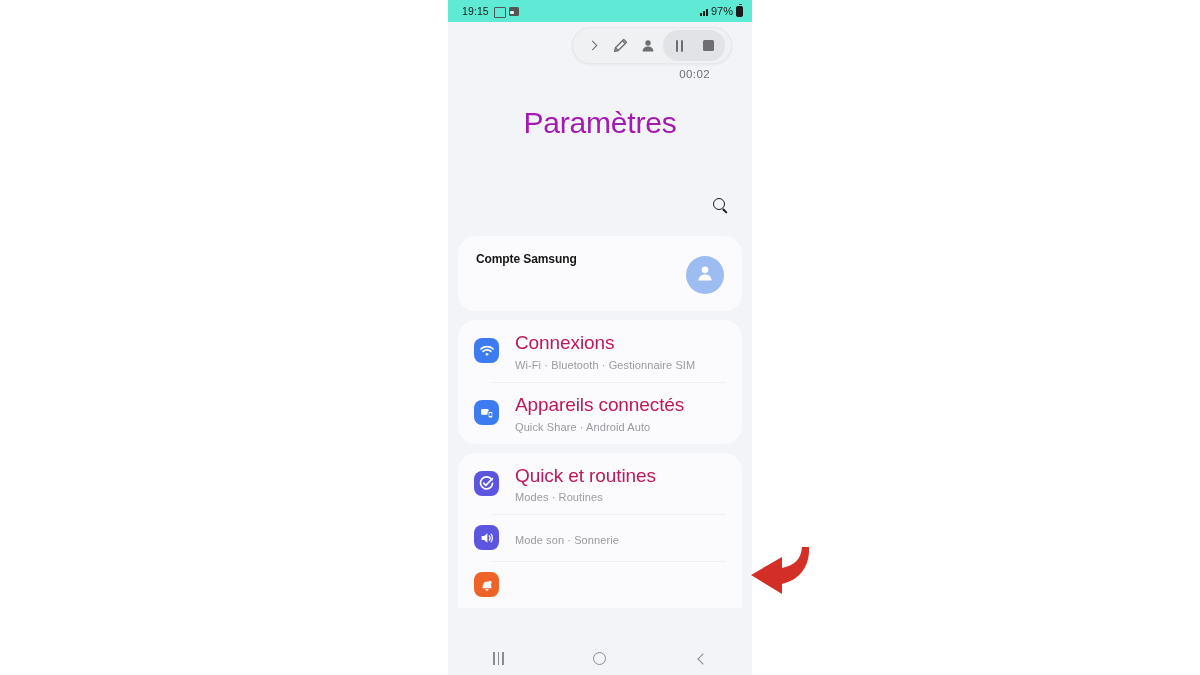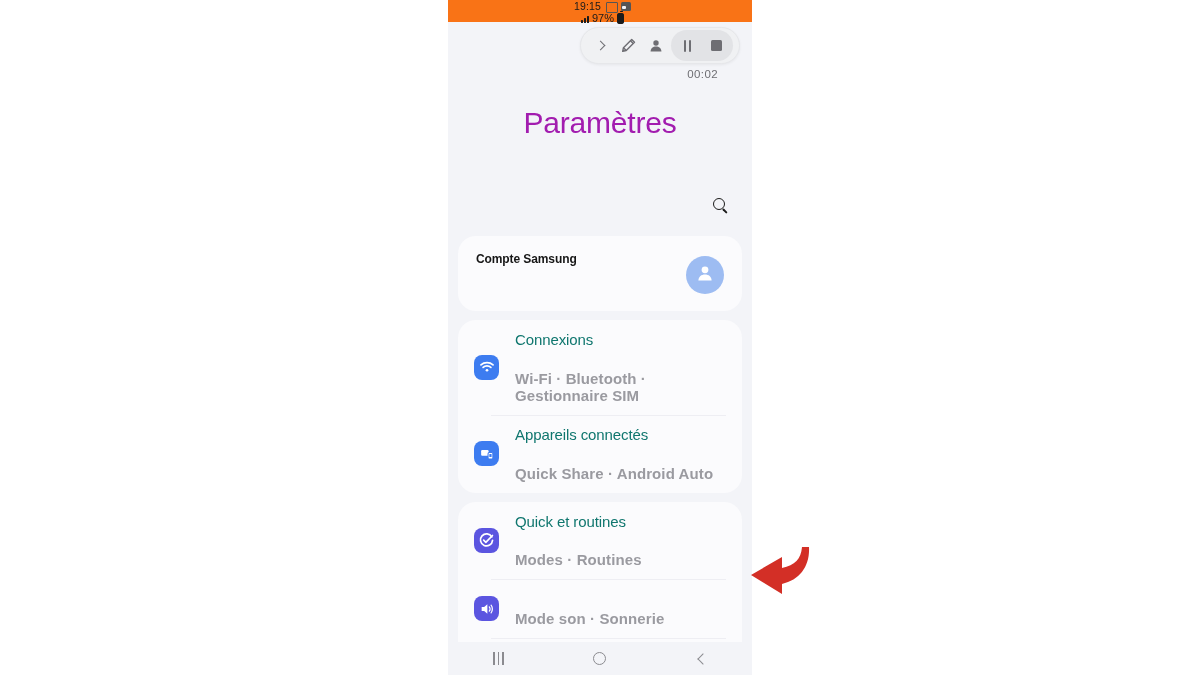--- a/index.html
+++ b/index.html
@@ -17,22 +17,21 @@
     width: 304px; height: 675px;
     background: #f3f4f8;
     overflow: hidden;
   }
 
   
   .statusbar {
     position: relative; height: 22px;
     display: flex; align-items: center; justify-content: space-between;
     padding: 0 9px 0 14px;
-    background: #f97316;
-    flex-direction: column;
+    background: #5eead4;
   }
   .sb-left { display: flex; align-items: center; gap: 5px; }
   .sb-time { font-size: 10.5px; color: #1b1b1b; letter-spacing: .1px; }
   .sb-right { display: flex; align-items: center; gap: 3px; }
   .sb-pct { font-size: 11px; color: #1b1b1b; }
   .ic-scan { width: 10px; height: 9px; position: relative; }
   .ic-scan::before, .ic-scan::after{
     content:""; position:absolute; width:10px; height:9px;
     border:1.4px solid #555; border-radius:1px;
   }
@@ -41,21 +40,21 @@
   .ic-gal::after{ content:""; position:absolute; left:1.5px; bottom:1.5px; width:4px;height:3px;
     background:#f3f4f8; border-radius:1px;}
   .sig { display:flex; align-items:flex-end; gap:1px; height:9px; }
   .sig i { display:block; width:2px; background:#1b1b1b; border-radius:.5px; }
   .sig i:nth-child(1){height:3px;} .sig i:nth-child(2){height:5px;} .sig i:nth-child(3){height:7px;}
   .batt { width:7px; height:11px; border:1.3px solid #1b1b1b; border-radius:1.8px; position:relative; background:#1b1b1b; }
   .batt::after{ content:""; position:absolute; top:-3px; left:1.6px; width:3px; height:1.8px;
     background:#1b1b1b; border-radius:1px;}
 
   
-  .rec-wrap { position:absolute; right:12px; top:27px; width:160px; }
+  .rec-wrap { position:absolute; right:20px; top:27px; width:160px; }
   .rec-bar {
     display:flex; align-items:center;
     background:#f0f1f3; border:1px solid #e6e7ea;
     border-radius:22px; height:37px; padding:0 6px 0 6px;
     box-shadow: 0 1px 3px rgba(0,0,0,.06);
   }
   .rec-btn { width:31px; height:31px; display:flex; align-items:center; justify-content:center; }
   .chev-r { width:7px; height:7px; border-right:1.7px solid #6e6e73; border-top:1.7px solid #6e6e73;
     transform: rotate(45deg); margin-left:-1px;}
   .pencil { width:15px; height:15px; position:relative; }
@@ -102,22 +101,22 @@
 
   .row { display:flex; align-items:center; padding:11px 14px 11px 16px; position:relative; }
   .row + .row::before{
     content:""; position:absolute; left:33px; right:16px; top:0; height:1px; background:#eeeef3;
   }
   .ic {
     width:25px; height:25px; border-radius:8px; flex:0 0 auto;
     display:flex; align-items:center; justify-content:center; margin-right:16px;
   }
   .row-txt { flex:1; min-width:0; }
-  .row-title { font-size:15px; color:#0f766e; letter-spacing:-.1px; line-height:1.25; }
-  .row-sub { font-size:15px; color:#9a9aa0; margin-top:20px; letter-spacing:.1px;font-weight:bold; }
+  .row-title { font-size:19px; color:#be185d; letter-spacing:-.1px; line-height:1.25; }
+  .row-sub { font-size:11px; color:#9a9aa0; margin-top:4px; letter-spacing:.1px; }
   .bi { background:#3d7cf0; }
   .pu { background:#5b55e0; }
   .or { background:#ef6327; }
 
   .card.last { margin-bottom:0; border-bottom-left-radius:0; border-bottom-right-radius:0; }
 
   
   .navbar {
     position:absolute; left:0; bottom:0; width:304px; height:33px;
     background:#f3f4f8; display:flex; align-items:center; justify-content:space-around;

